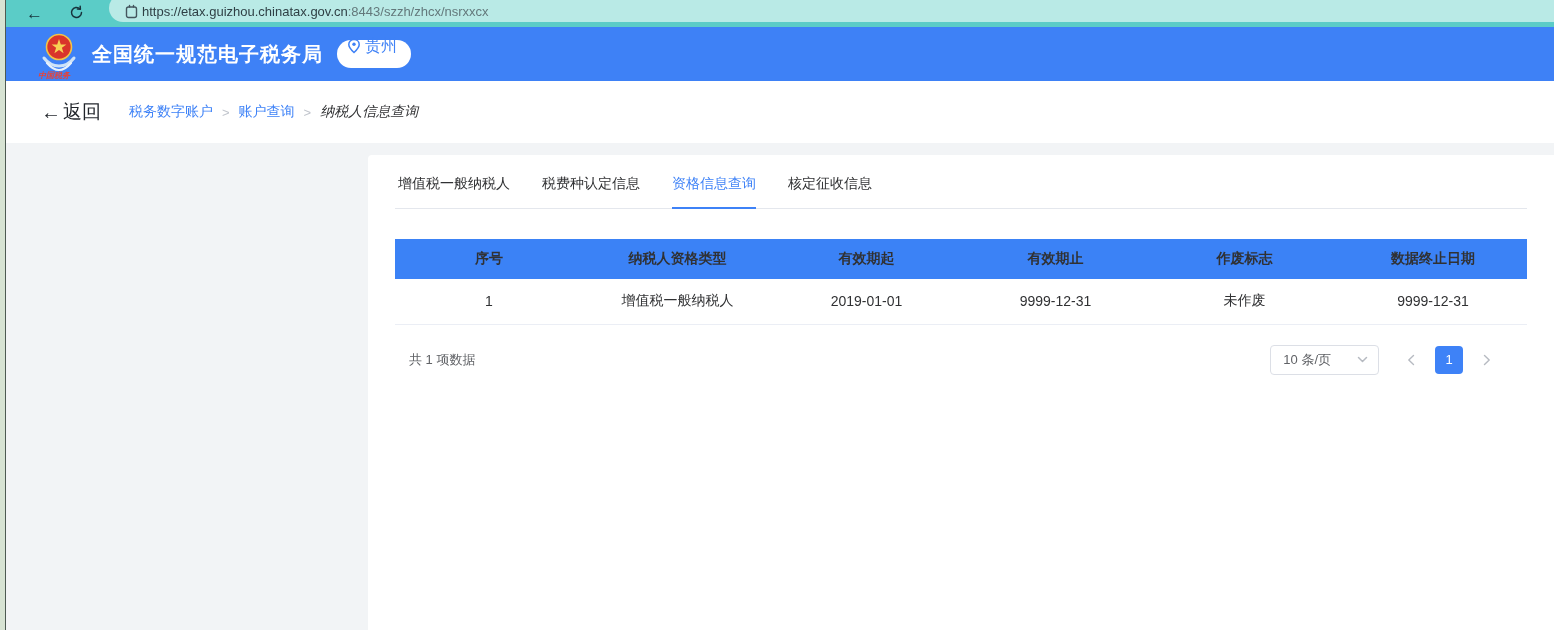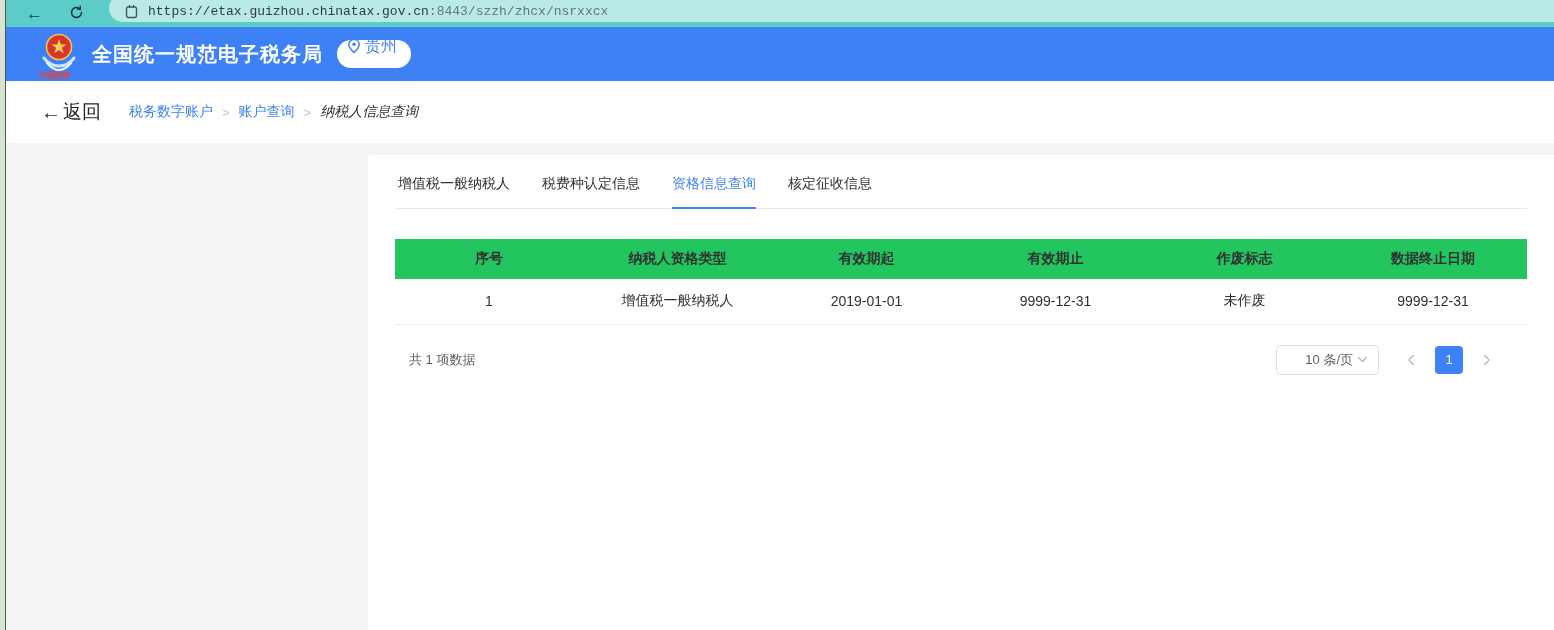--- a/index.html
+++ b/index.html
@@ -9,21 +9,21 @@
   
   .left-strip { position:absolute; left:0; top:0; bottom:0; width:6px; background:#d7e3d3; border-right:1px solid #4d5a52; z-index:10; }
 
   .page { position:absolute; left:6px; top:0; right:0; bottom:0; display:flex; flex-direction:column; }
 
   
   .browser-bar { position:relative; height:27px; background:#5bccc7; overflow:hidden; flex:none; }
   .nav-icons { position:absolute; left:20px; top:0; height:27px; display:flex; align-items:center; gap:26px; z-index:2; }
   .nav-glyph { font-size:17px; color:#17333c; line-height:1; cursor:pointer; }
   .url-pill { position:absolute; left:103px; top:-6px; right:-20px; height:28px; background:#b9eae6; border-radius:14px; display:flex; align-items:flex-end; padding:0 0 3px 16px; z-index:1; cursor:text; }
-  .url-text { font-size:13px; color:#2e3f44; margin-left:10px; white-space:nowrap;font-family:Liberation Mono, monospace; }
+  .url-text { font-size:13px; color:#2e3f44; margin-left:4px; white-space:nowrap; }
   .url-path { color:#63787b; }
 
   
   .app-header { height:54px; background:#3e81f6; display:flex; align-items:center; padding-left:30px; flex:none; }
   .logo { width:46px; height:48px; margin-right:10px; position:relative; top:2px; cursor:pointer; }
   .app-title { color:#ffffff; font-size:20px; font-weight:bold; letter-spacing:1px; }
   .region-pill { margin-left:14px; height:28px; background:#ffffff; border-radius:999px; display:flex; align-items:center; gap:4px; padding:0 14px 16px 10px; color:#3e81f6; font-size:16px; cursor:pointer; }
 
   
   .breadcrumb-bar { height:62px; background:#ffffff; display:flex; align-items:center; padding-left:35px; flex:none; }
@@ -36,27 +36,27 @@
 
   
   .main { flex:1; position:relative; background:#f2f4f6; }
   .card { position:absolute; left:362px; top:12px; right:0; bottom:0; background:#ffffff; border-top-left-radius:4px; padding:0 27px; }
 
   .tabs { display:flex; gap:32px; padding:20px 3px 0 3px; border-bottom:1px solid #e4e7ed; }
   .tab { font-size:14px; color:#303133; padding-bottom:14px; cursor:pointer; border-bottom:2px solid transparent; margin-bottom:-1px; }
   .tab.active { color:#3e82f7; border-bottom-color:#3e82f7; }
 
   table { width:100%; margin-top:30px; border-collapse:collapse; table-layout:fixed; }
-  th { height:40px; background:#22c55e; font-size:14px; font-weight:bold; color:#303133; text-align:center; }
+  th { height:40px; background:#3b82f6; font-size:14px; font-weight:bold; color:#303133; text-align:center; }
   td { height:45px; font-size:14px; color:#303133; text-align:center; border-bottom:1px solid #ebeef5; }
 
   .table-footer { margin-top:20px; display:flex; align-items:center; justify-content:space-between; }
   .total-text { font-size:13px; color:#606266; padding-left:14px; }
   .pager { display:flex; align-items:center; padding-right:28px; }
-  .page-size { height:30px; background:#fff; border:1px solid #dcdfe6; border-radius:4px; display:flex; align-items:center; gap:4px; padding:0 10px 0 28px; font-size:13px; color:#606266; cursor:pointer; margin-right:20px; }
+  .page-size { height:30px; background:#fff; border:1px solid #dcdfe6; border-radius:4px; display:flex; align-items:center; gap:26px; padding:0 10px 0 12px; font-size:13px; color:#606266; cursor:pointer; margin-right:20px; }
   .pg-arrow { width:24px; height:28px; display:flex; align-items:center; justify-content:center; cursor:pointer; }
   .page-num { width:28px; height:28px; background:#3e82f7; color:#ffffff; border-radius:4px; display:flex; align-items:center; justify-content:center; font-size:13px; margin:0 12px; cursor:pointer; }
 </style>
 </head>
 <body>
 
 <div class="screen">
   <div class="left-strip"></div>
 
   <div class="page">

